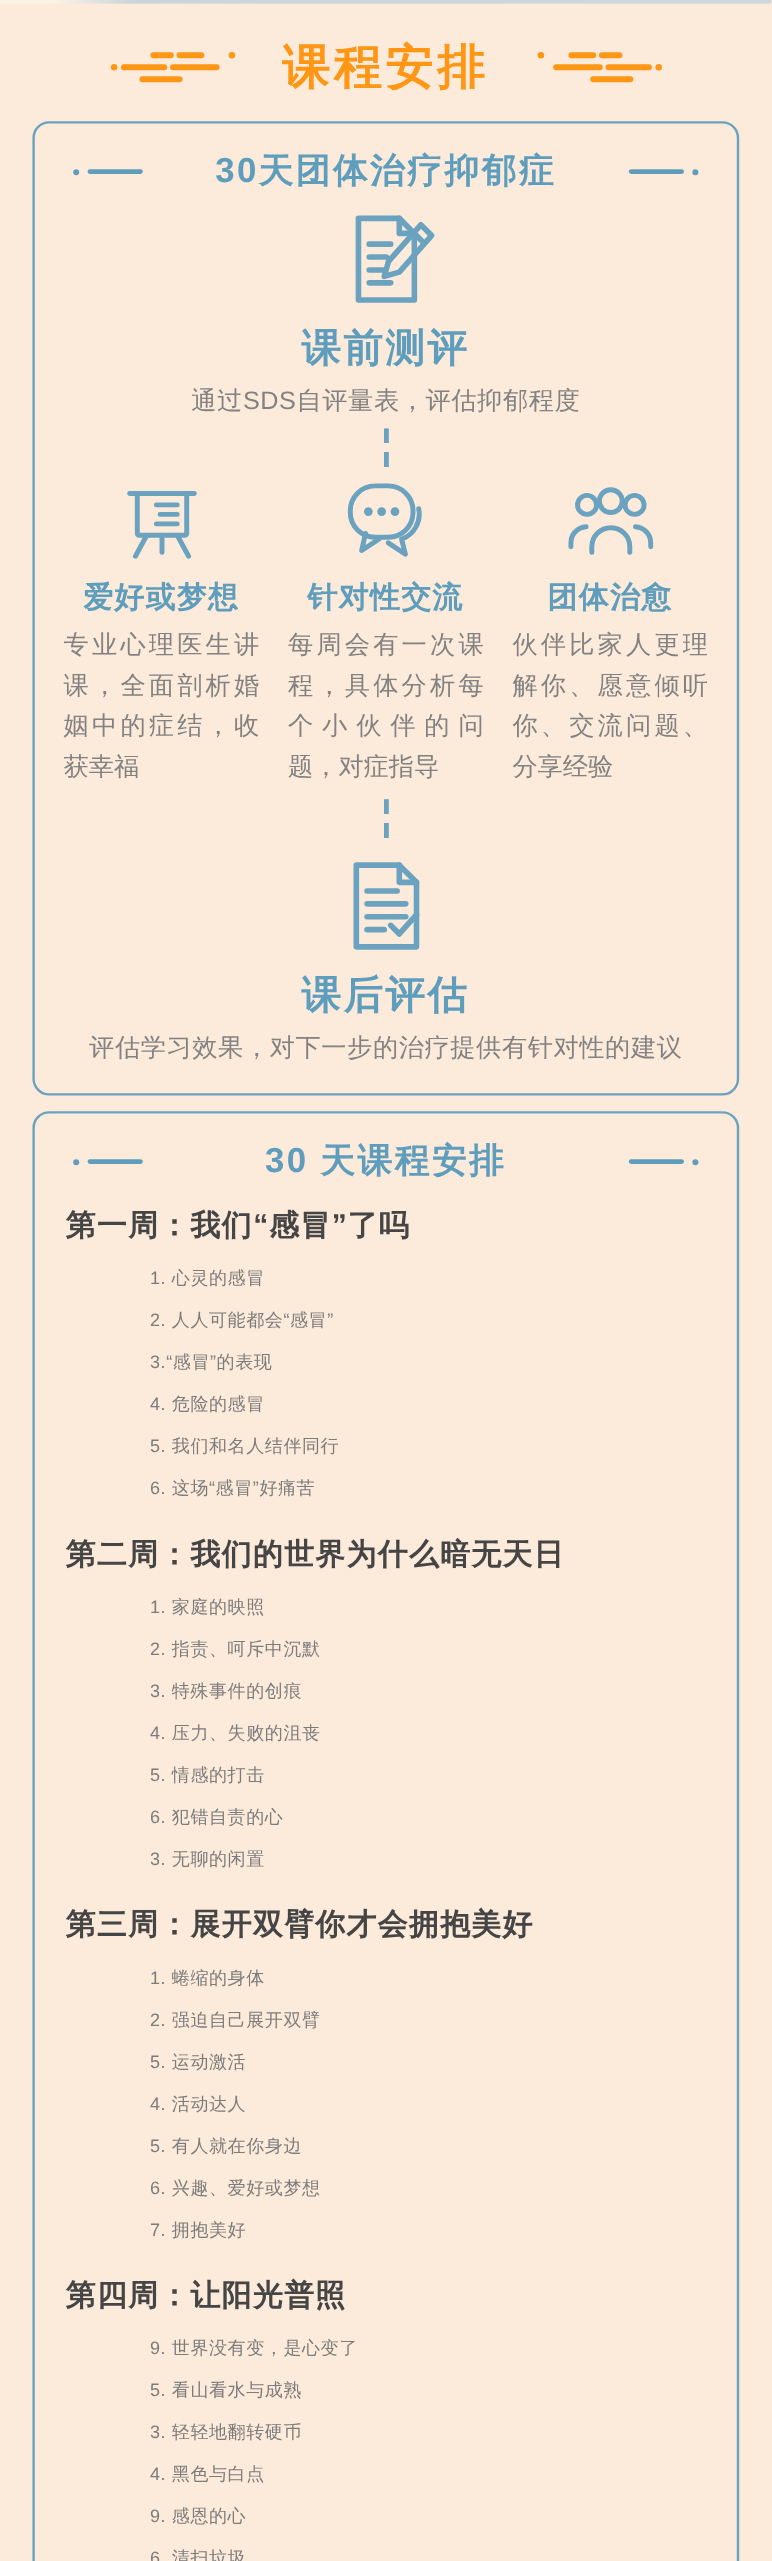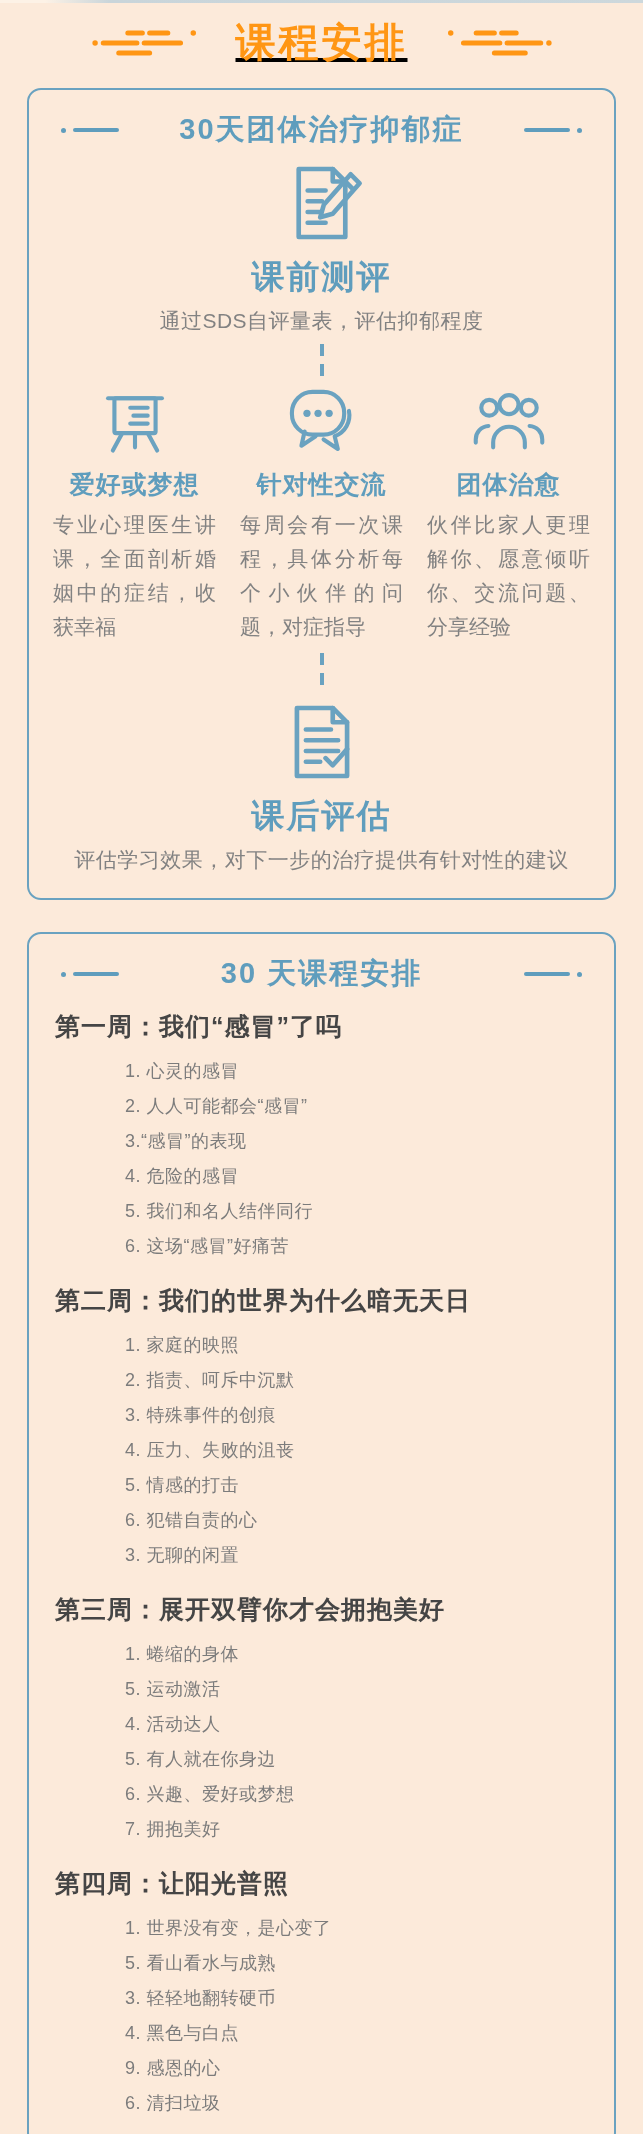--- a/index.html
+++ b/index.html
@@ -3,27 +3,27 @@
 <meta charset="utf-8">
 <style>
   * { margin:0; padding:0; box-sizing:border-box; }
   html,body { background:#fceada; }
   body { width:643px; font-family:"Liberation Sans", sans-serif; }
   .page { width:643px; min-height:2134px; background:#fceada; position:relative; overflow:hidden; }
   .top-strip { height:3px; width:100%;
     background:linear-gradient(90deg,#fdf2e6 0 45px,#c9d5da 110px,#cdd8dc 100%); }
 
   
-  .main-header { display:flex; align-items:center; justify-content:center; gap:34px; padding:12px 0 18px;text-decoration:underline; }
+  .main-header { display:flex; align-items:center; justify-content:center; gap:34px; padding:25px 0 18px; }
   .page-title { font-size:40px; font-weight:800; color:#ff9614; letter-spacing:3px; }
   .cloud { width:112px; height:40px; flex:0 0 auto; }
   .cloud.right { transform:scaleX(-1); }
 
   
-  .card { margin:0 27px 32px; border:2px solid #6aa2c0; border-radius:14px; padding:14px 24px 24px; }
+  .card { margin:0 27px 13px; border:2px solid #6aa2c0; border-radius:14px; padding:14px 24px 24px; }
   .card-title-row { display:flex; align-items:center; justify-content:space-between; padding:0 8px; margin:6px 0 4px; }
   .card-title { font-size:29px; font-weight:800; color:#5f9dbd; letter-spacing:2px; text-align:center; }
   .orn { display:inline-flex; align-items:center; gap:7px; }
   .orn i { display:block; background:#5f9dbd; }
   .orn .dot { width:5px; height:5px; border-radius:50%; }
   .orn .line { width:46px; height:4px; border-radius:2px; }
 
   
   .step { display:flex; flex-direction:column; align-items:center; text-align:center; }
   .step svg { width:86px; height:86px; margin-top:6px; }
@@ -36,21 +36,21 @@
   .col svg { width:76px; height:76px; }
   .col-title { font-size:25px; font-weight:800; color:#5f9dbd; letter-spacing:1px; margin:8px 0 7px; }
   .col-desc { font-size:21px; color:#828282; line-height:1.62; text-align:justify; text-justify:inter-ideograph; }
   svg .st { stroke:#6aa2c0; stroke-width:2.6; fill:none; stroke-linecap:round; stroke-linejoin:round; }
   svg .fl { fill:#6aa2c0; }
 
   
   .week-heading { font-size:25px; font-weight:800; color:#454545; letter-spacing:1px; margin:20px 0 11px; padding-left:2px; }
   .week-heading:first-of-type { margin-top:16px; }
   .week-list { list-style:none; padding-left:72px; }
-  .week-list li { font-size:18px; color:#7c7c7c; line-height:35px; letter-spacing:0.5px; }
+  .week-list li { font-size:15px; color:#7c7c7c; line-height:35px; letter-spacing:0.5px; }
 </style>
 </head>
 <body>
 
 <div class="page">
   <div class="top-strip"></div>
 
   <header class="main-header">
     <svg class="cloud left" viewBox="0 0 120 44">
       <g stroke="#ff9614" stroke-width="5.5" stroke-linecap="round" fill="none">
@@ -181,30 +181,31 @@
       <li>3. 特殊事件的创痕</li>
       <li>4. 压力、失败的沮丧</li>
       <li>5. 情感的打击</li>
       <li>6. 犯错自责的心</li>
       <li>3. 无聊的闲置</li>
     </ul>
 
     <h3 class="week-heading">第三周：展开双臂你才会拥抱美好</h3>
     <ul class="week-list">
       <li>1. 蜷缩的身体</li>
+      <li>2. 强迫自己展开双臂</li>
       <li>5. 运动激活</li>
       <li>4. 活动达人</li>
       <li>5. 有人就在你身边</li>
       <li>6. 兴趣、爱好或梦想</li>
       <li>7. 拥抱美好</li>
     </ul>
 
     <h3 class="week-heading">第四周：让阳光普照</h3>
     <ul class="week-list">
-      <li>1. 世界没有变，是心变了</li>
+      <li>9. 世界没有变，是心变了</li>
       <li>5. 看山看水与成熟</li>
       <li>3. 轻轻地翻转硬币</li>
       <li>4. 黑色与白点</li>
       <li>9. 感恩的心</li>
       <li>6. 清扫垃圾</li>
 
     </ul>
   </section>
 </div>
 

